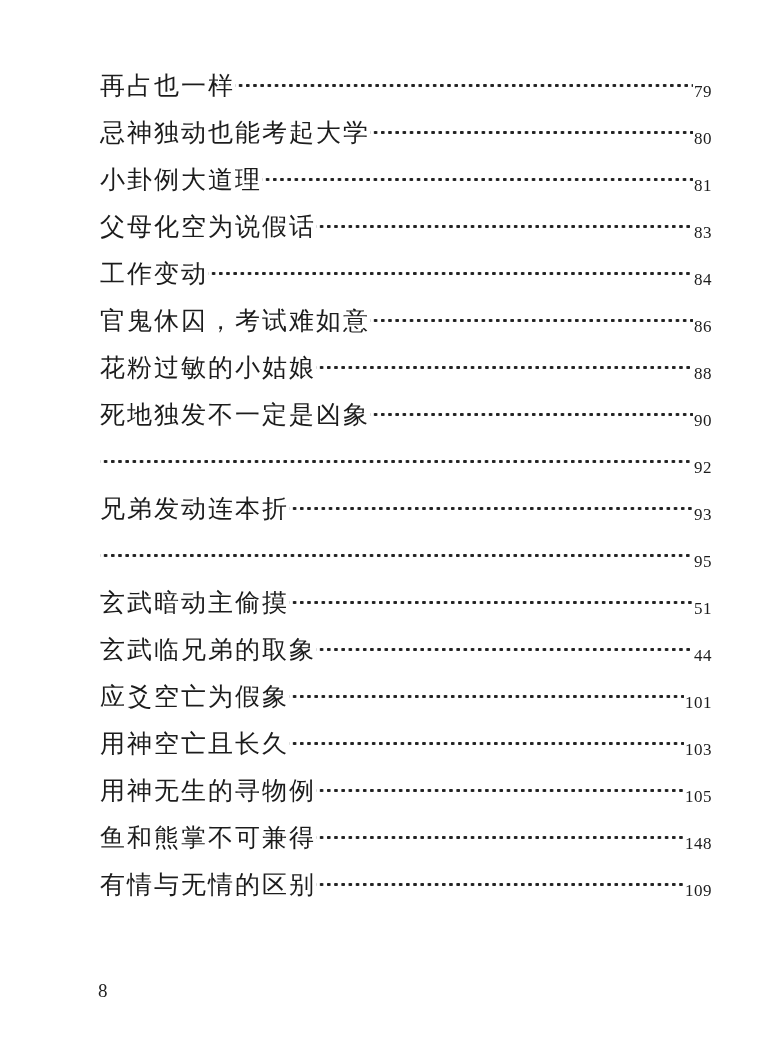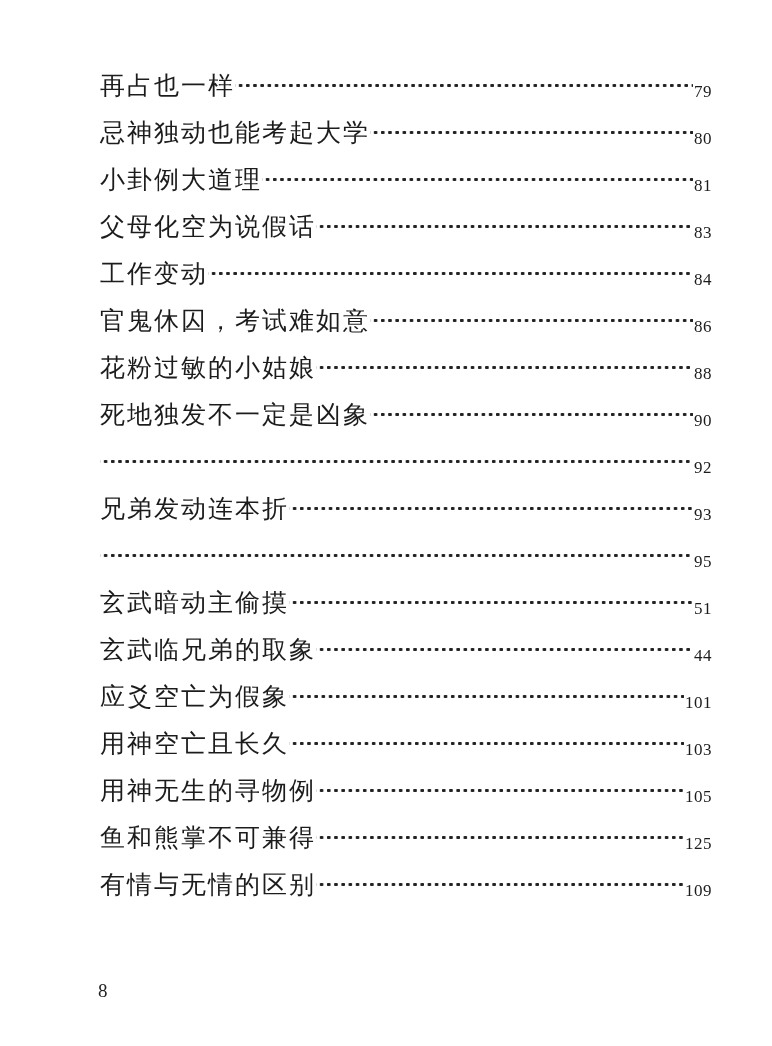--- a/index.html
+++ b/index.html
@@ -159,21 +159,21 @@
 
     <div class="toc-row">
       <span class="toc-title">用神无生的寻物例</span>
       <span class="toc-leader"></span>
       <span class="toc-page">105</span>
     </div>
 
     <div class="toc-row">
       <span class="toc-title">鱼和熊掌不可兼得</span>
       <span class="toc-leader"></span>
-      <span class="toc-page">125</span>
+      <span class="toc-page">148</span>
     </div>
 
     <div class="toc-row">
       <span class="toc-title">有情与无情的区别</span>
       <span class="toc-leader"></span>
       <span class="toc-page">109</span>
     </div>
 
   </div>
 

